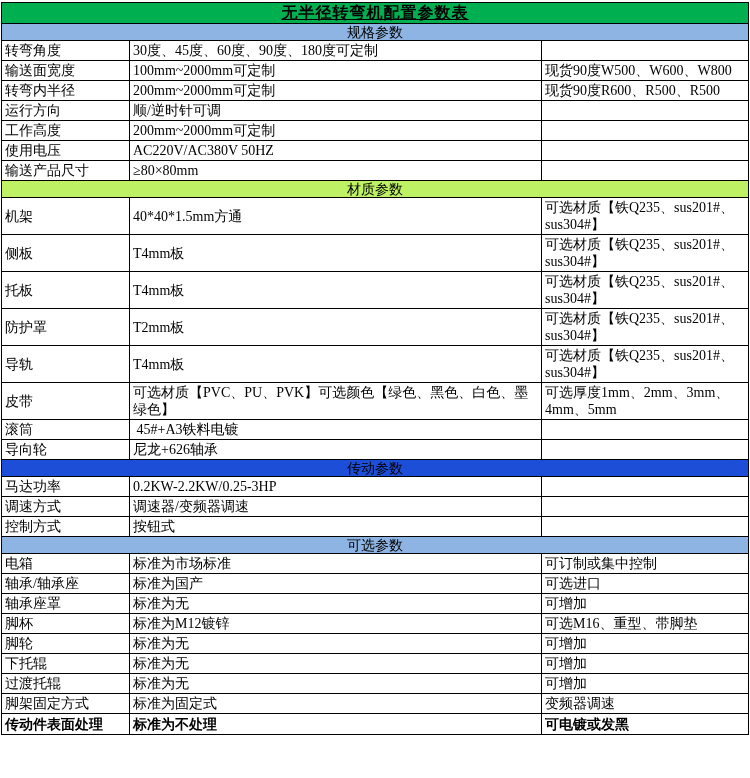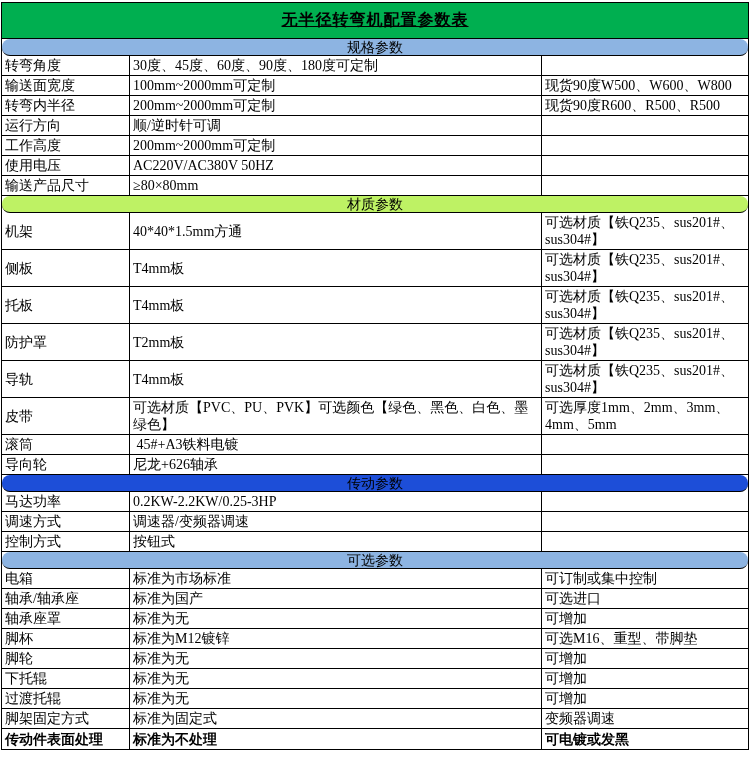--- a/index.html
+++ b/index.html
@@ -9,39 +9,38 @@
     font-family: "Liberation Serif", "DejaVu Serif", serif;
     color: #000000;
   }
   .sheet {
     width: 748px;
     margin: 2px 0 0 1px;
     border: 1px solid #000000;
     background: #ffffff;
   }
   .title-row {
-    height: 36px;
+    height: 21px;
     display: flex;
     align-items: center;
     justify-content: center;
     font-size: 16px;
     font-weight: bold;
     text-decoration: underline;
     border-bottom: 1px solid #000000;
     letter-spacing: 1px;
   }
   .section-row {
     height: 17px;
     display: flex;
     align-items: center;
     justify-content: center;
     font-size: 14px;
     line-height: 15px;
     border-bottom: 1px solid #000000;
-    border-radius: 8px;
   }
   .data-row {
     display: grid;
     grid-template-columns: 128px 412px auto;
     border-bottom: 1px solid #000000;
     min-height: 20px;
   }
   .data-row:last-child { border-bottom: none; font-weight: bold; }
   .cell {
     display: flex;

